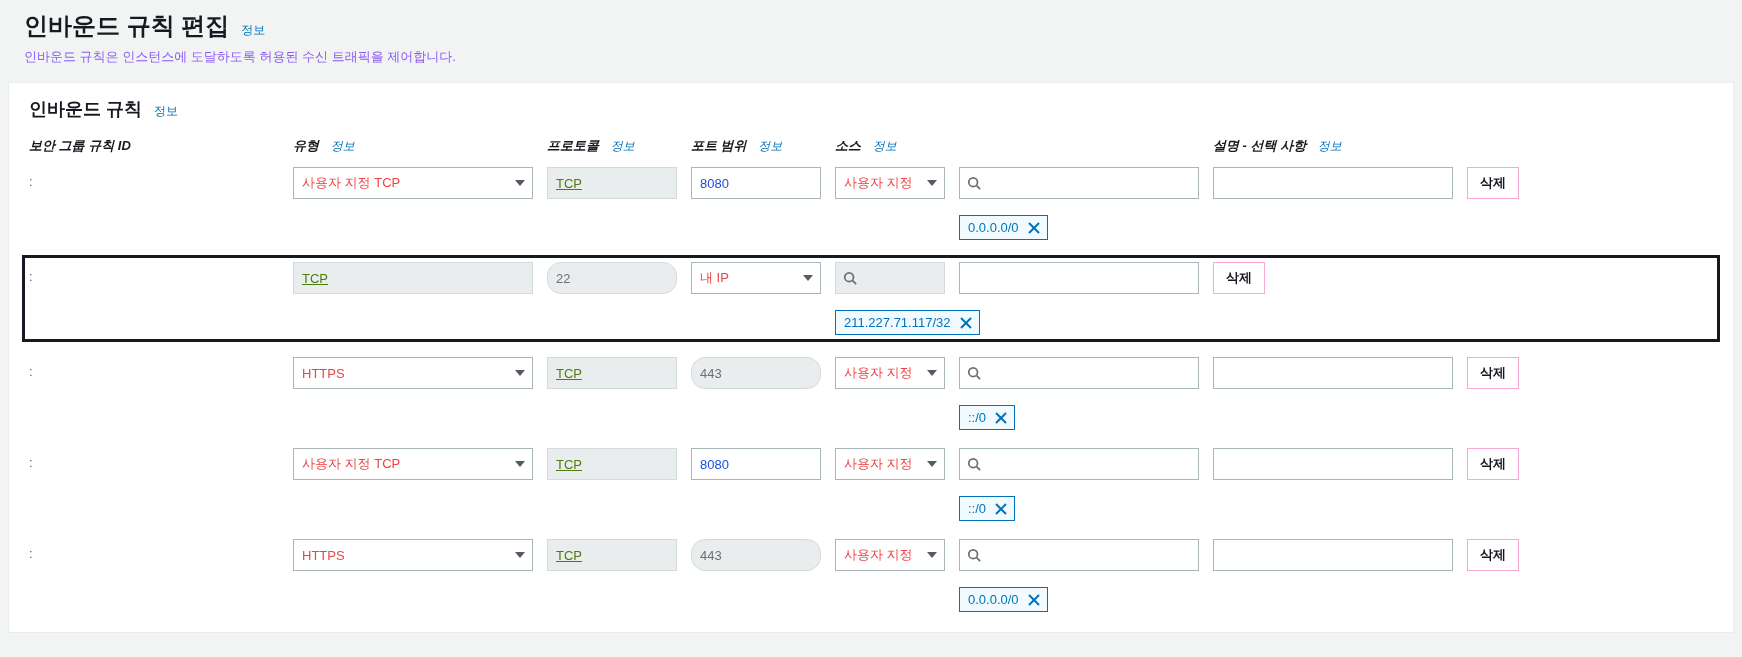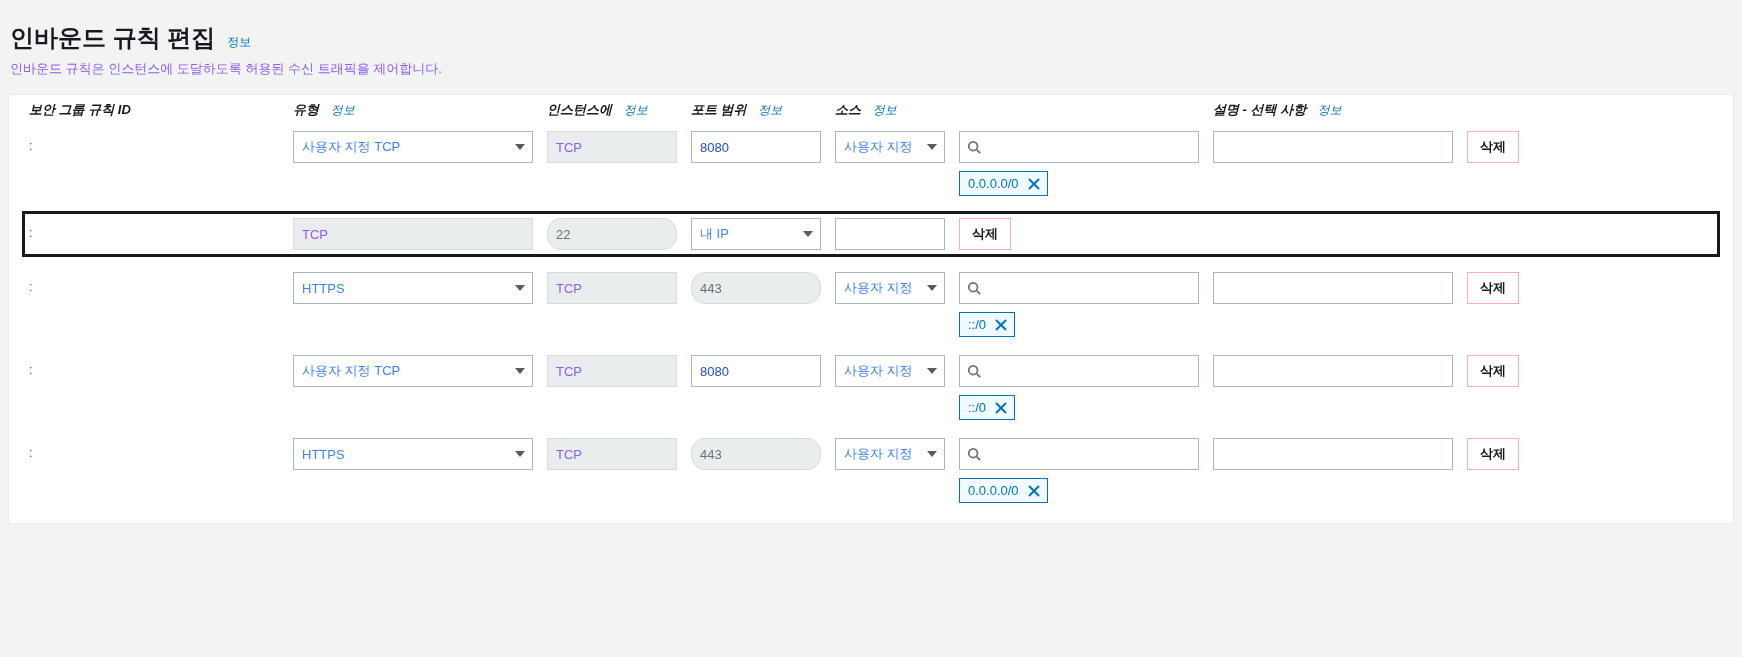--- a/index.html
+++ b/index.html
@@ -4,22 +4,21 @@
   <style>
     * { box-sizing: border-box; margin: 0; padding: 0; }
     body {
       font-family: "Amazon Ember", "Helvetica Neue", Arial, sans-serif;
       background: #f2f3f3;
       color: #16191f;
       font-size: 14px;
       padding: 0;
     }
     .page-header {
-      padding: 10px 10px 0 10px;
-      margin-top: 12px;
+      padding: 10px 10px 0 24px;
     }
     .page-title {
       font-size: 24px;
       font-weight: 700;
       display: inline-block;
     }
     .info-link {
       color: #0073bb;
       font-size: 12px;
       margin-left: 8px;
@@ -71,44 +70,44 @@
       align-items: start;
     }
     .rule-row.highlighted {
       outline: 3px solid #16191f;
       outline-offset: 0;
       margin-left: -4px;
       margin-right: -4px;
       padding: 4px;
     }
     .cell { min-width: 0; }
-    .cell-tags-col { display: flex; flex-direction: column; gap: 6px; align-items: flex-start; }
+    .cell-tags-col { display: flex; flex-direction: column; gap: 14px; align-items: flex-start; }
     .rule-id {
       font-size: 13px;
       color: #545b64;
       padding-top: 7px;
     }
     .select-wrap {
       position: relative;
       width: 100%;
     }
     .select-field {
       width: 100%;
       height: 32px;
       border: 1px solid #aab7b8;
       background: #fff;
       padding: 0 28px 0 8px;
       font-size: 13px;
-      color: #3b82f6;
+      color: #ef4444;
       cursor: pointer;
       text-align: left;
       display: flex;
       align-items: center;
     }
-    .select-field.disabled { background: #eaeded; color: #8b5cf6; cursor: default; border-color: #d5dbdb;}
+    .select-field.disabled { background: #eaeded; color: #4d7c0f; cursor: default; border-color: #d5dbdb; text-decoration: underline;}
     .caret {
       position: absolute;
       right: 8px;
       top: 50%;
       transform: translateY(-50%);
       width: 0; height: 0;
       border-left: 5px solid transparent;
       border-right: 5px solid transparent;
       border-top: 6px solid #545b64;
     }
@@ -180,25 +179,29 @@
 </head>
 <body>
 
 <div class="page-header">
   <span class="page-title">인바운드 규칙 편집</span>
   <span class="info-link">정보</span>
   <div class="page-desc">인바운드 규칙은 인스턴스에 도달하도록 허용된 수신 트래픽을 제어합니다.</div>
 </div>
 
 <div class="panel">
+  <div class="panel-header">
+    <span class="panel-title">인바운드 규칙</span>
+    <span class="info-link">정보</span>
+  </div>
 
   <div class="col-headers">
     <div class="col-header"><span>보안 그룹 규칙 ID</span></div>
     <div class="col-header"><span>유형</span> <span class="info-link">정보</span></div>
-    <div class="col-header"><span>인스턴스에</span> <span class="info-link">정보</span></div>
+    <div class="col-header"><span>프로토콜</span> <span class="info-link">정보</span></div>
     <div class="col-header"><span>포트 범위</span> <span class="info-link">정보</span></div>
     <div class="col-header"><span>소스</span> <span class="info-link">정보</span></div>
     <div></div>
     <div class="col-header"><span>설명 - 선택 사항</span> <span class="info-link">정보</span></div>
     <div></div>
   </div>
 
   <div class="rules-body" id="rules-body">
   <div class="rule-row-wrap rule-block">
     <div class="rule-row">
@@ -280,71 +283,91 @@
 
       <div class="cell">
         <div class="select-wrap">
           <div class="select-field">
                 <span class="source-val">내 IP</span>
               </div>
           <div class="caret"></div>
         </div>
       </div>
 
-
-      <div class="cell">
-        <input type="text" class="text-input desc-field" style="">
-      </div>
-
-      <div class="cell">
-        <button class="btn btn-delete">삭제</button>
-      </div>
-    </div>
-  </div>
-
-  <div class="rule-row-wrap rule-block">
-    <div class="rule-row">
-      <div class="cell rule-id">:</div>
-
-      <div class="cell">
-        <div class="select-wrap">
-          <div class="select-field">
-                <span class="type-val">HTTPS</span>
-              </div>
-          <div class="caret"></div>
-        </div>
-      </div>
-
-      <div class="cell">
-        <div class="select-field protocol-field disabled">
-              <span class="protocol-val">TCP</span>
-            </div>
-      </div>
-
-      <div class="cell">
-        <input type="text" class="text-input port-field disabled" disabled="" value="443" style="">
-      </div>
-
-      <div class="cell">
-        <div class="select-wrap">
-          <div class="select-field">
-                <span class="source-val">사용자 지정</span>
-              </div>
-          <div class="caret"></div>
-        </div>
-      </div>
-
       <div class="cell cell-tags-col">
         <div class="search-wrap">
           <span class="search-icon">
             <svg viewBox="0 0 16 16">
                   <circle cx="7" cy="7" r="5"></circle>
                   <line x1="11" y1="11" x2="15" y2="15"></line>
                 </svg>
           </span>
+          <input type="text" class="search-input source-search disabled" disabled="" style="">
+        </div>
+        <div class="tag-token">
+          <span class="tag-text">211.227.71.117/32</span>
+          <span class="tag-remove">
+            <svg viewBox="0 0 12 12">
+                  <line x1="1" y1="1" x2="11" y2="11"></line>
+                  <line x1="11" y1="1" x2="1" y2="11"></line>
+                </svg>
+          </span>
+        </div>
+      </div>
+
+      <div class="cell">
+        <input type="text" class="text-input desc-field" style="">
+      </div>
+
+      <div class="cell">
+        <button class="btn btn-delete">삭제</button>
+      </div>
+    </div>
+  </div>
+
+  <div class="rule-row-wrap rule-block">
+    <div class="rule-row">
+      <div class="cell rule-id">:</div>
+
+      <div class="cell">
+        <div class="select-wrap">
+          <div class="select-field">
+                <span class="type-val">HTTPS</span>
+              </div>
+          <div class="caret"></div>
+        </div>
+      </div>
+
+      <div class="cell">
+        <div class="select-field protocol-field disabled">
+              <span class="protocol-val">TCP</span>
+            </div>
+      </div>
+
+      <div class="cell">
+        <input type="text" class="text-input port-field disabled" disabled="" value="443" style="">
+      </div>
+
+      <div class="cell">
+        <div class="select-wrap">
+          <div class="select-field">
+                <span class="source-val">사용자 지정</span>
+              </div>
+          <div class="caret"></div>
+        </div>
+      </div>
+
+      <div class="cell cell-tags-col">
+        <div class="search-wrap">
+          <span class="search-icon">
+            <svg viewBox="0 0 16 16">
+                  <circle cx="7" cy="7" r="5"></circle>
+                  <line x1="11" y1="11" x2="15" y2="15"></line>
+                </svg>
+          </span>
           <input type="text" class="search-input source-search" style="">
         </div>
         <div class="tag-token">
           <span class="tag-text">::/0</span>
           <span class="tag-remove">
             <svg viewBox="0 0 12 12">
                   <line x1="1" y1="1" x2="11" y2="11"></line>
                   <line x1="11" y1="1" x2="1" y2="11"></line>
                 </svg>
           </span>

